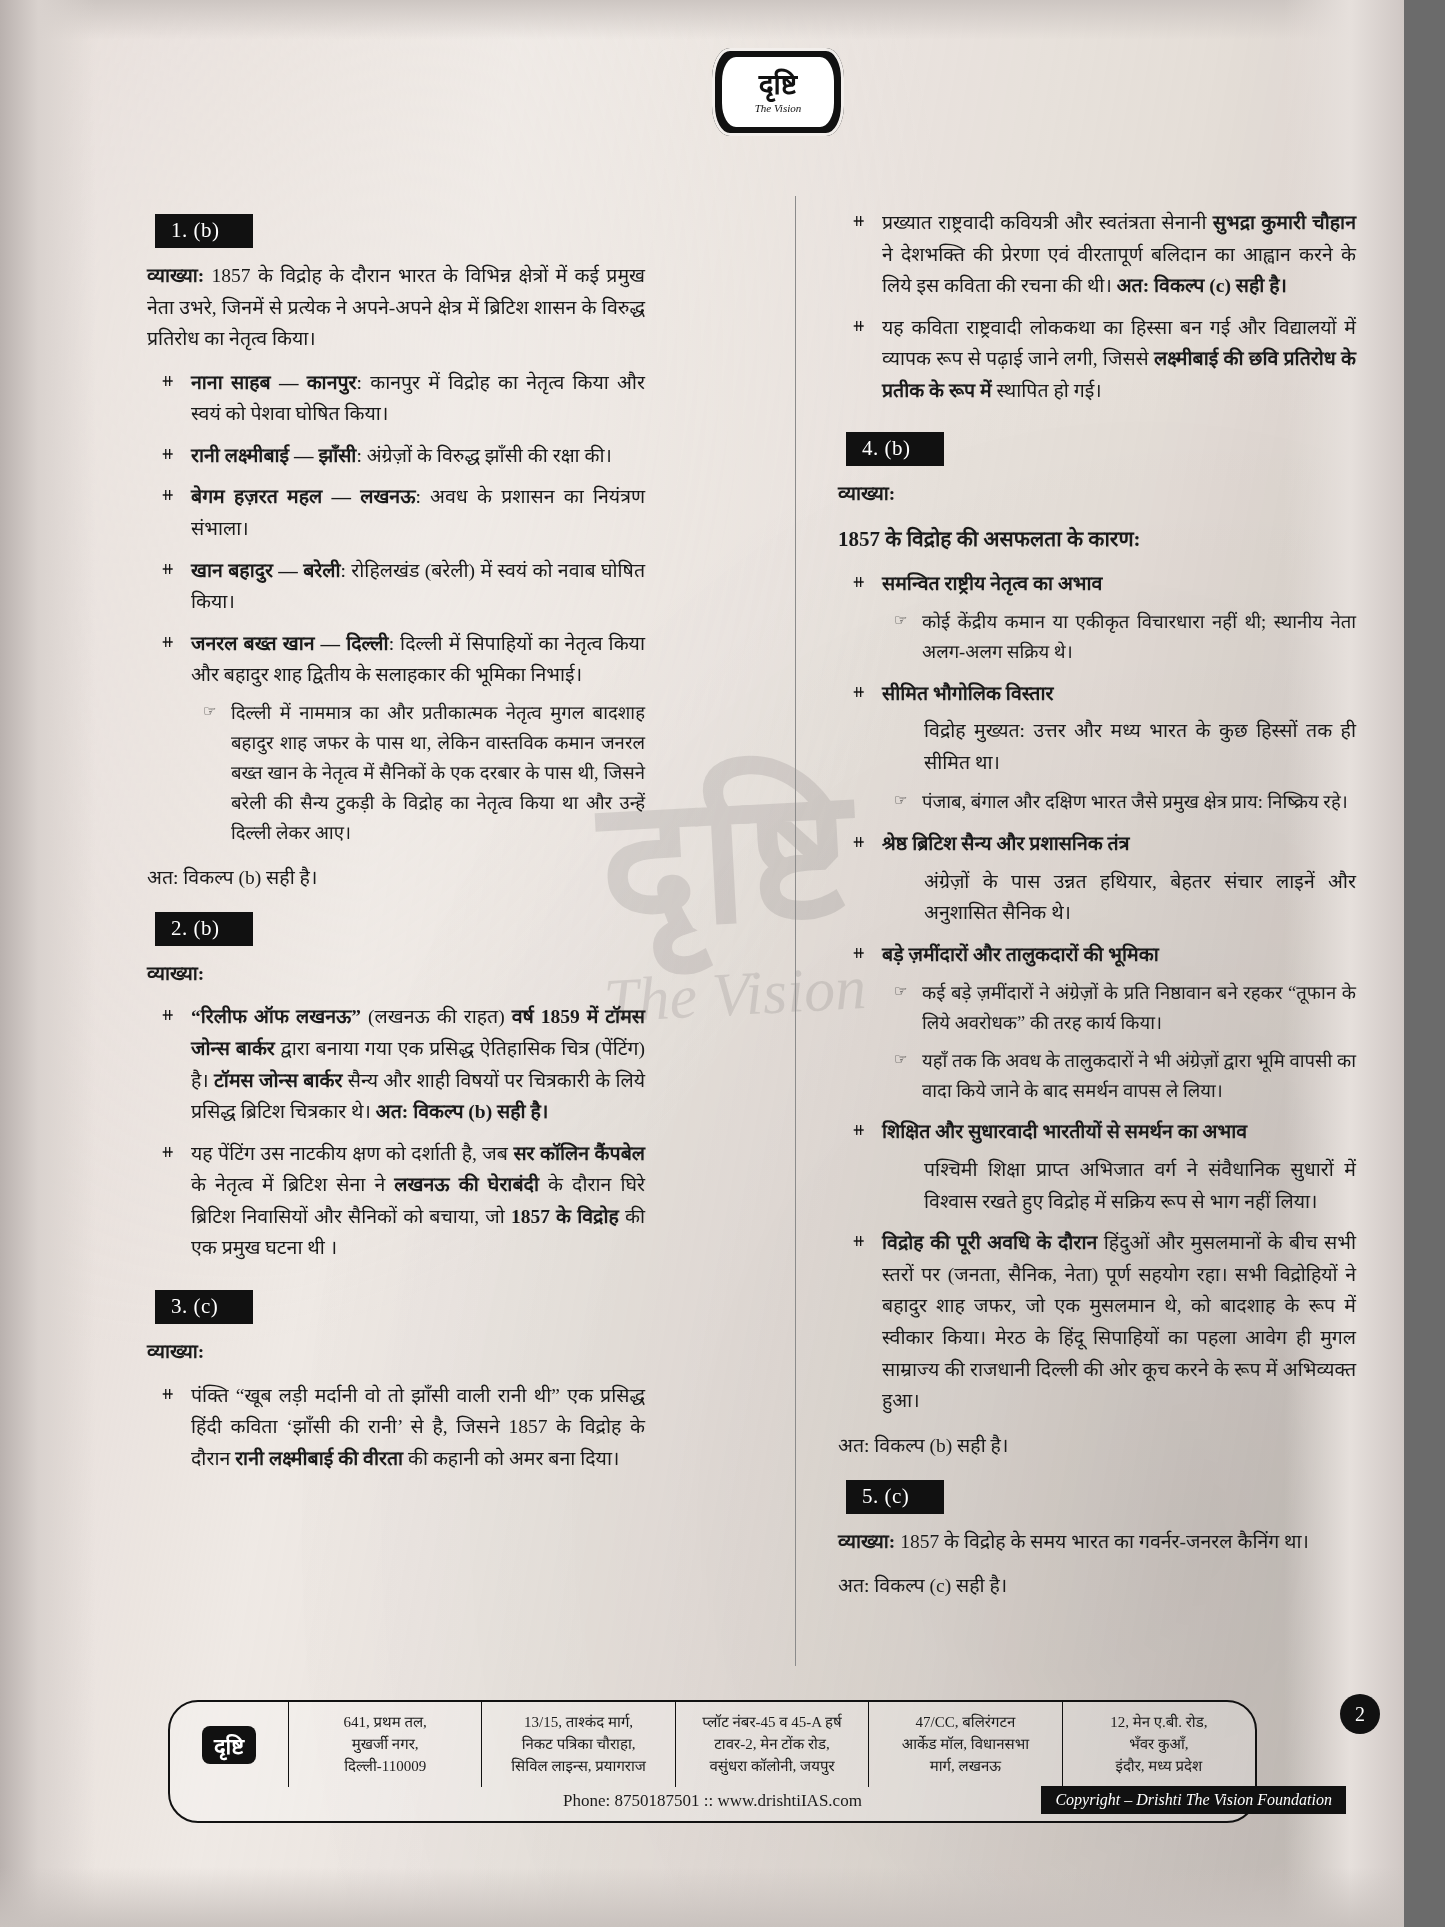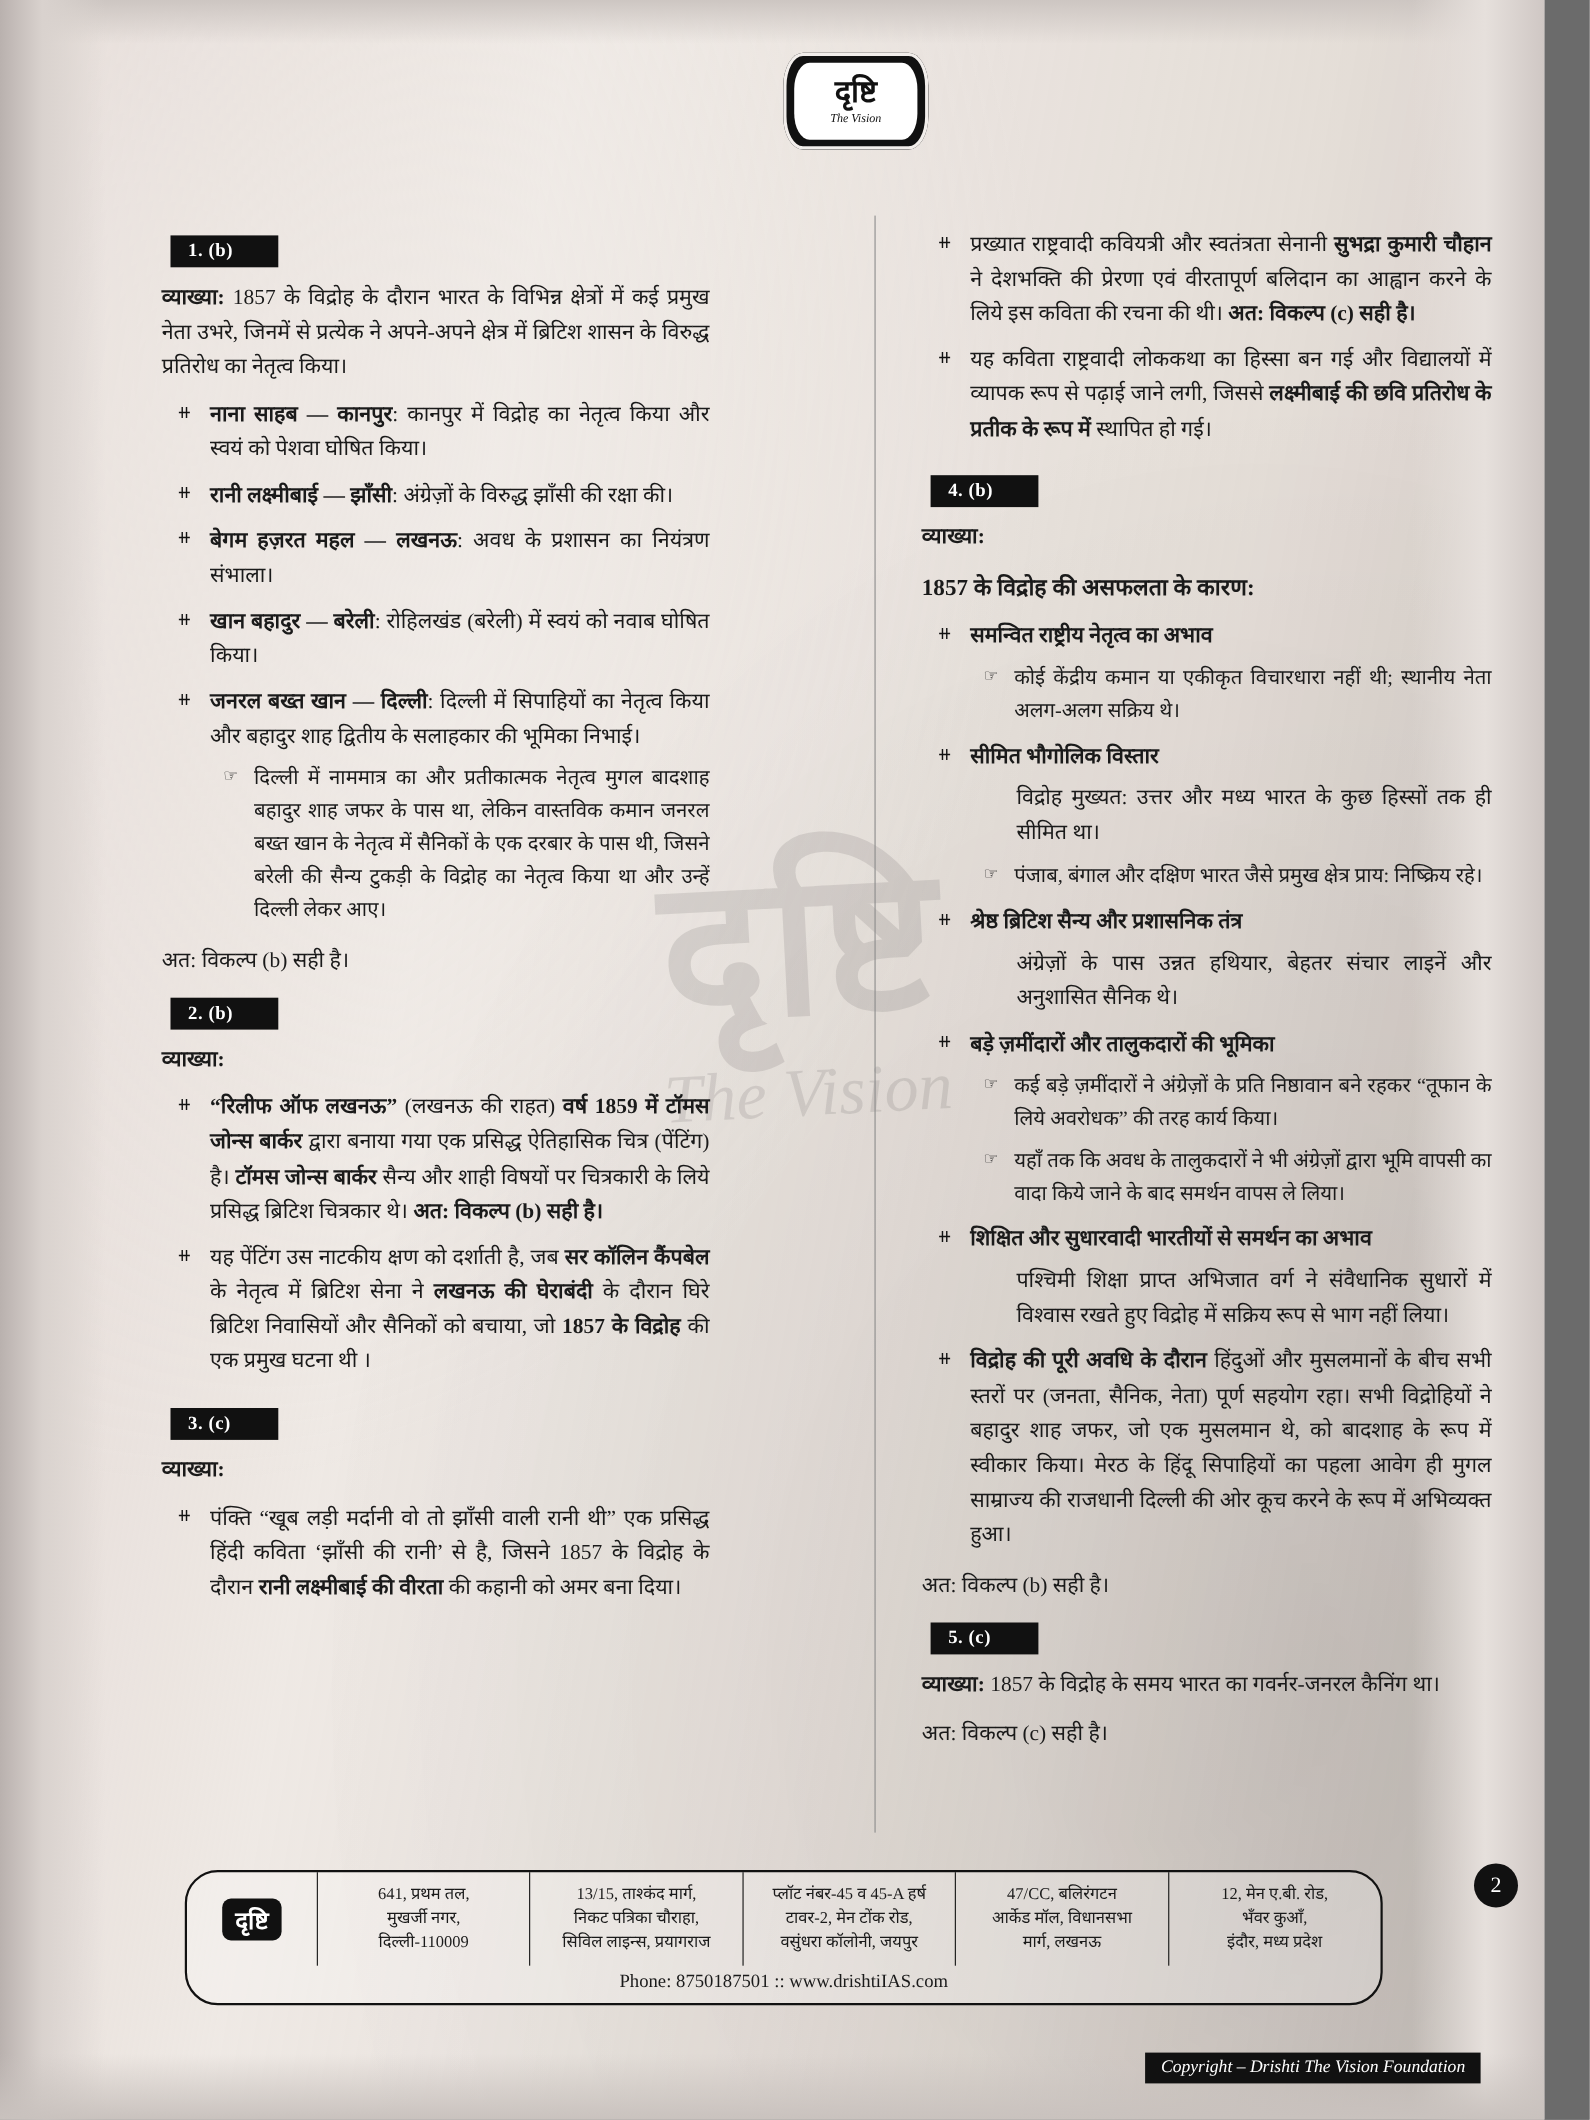--- a/index.html
+++ b/index.html
@@ -147,22 +147,22 @@
     width: 1px;
     height: 1470px;
     background: #8b8b8b;
     z-index: 5;
   }
 
   .qnum {
     display: inline-block;
     background: #111;
     color: #fff;
-    font-weight: bold;
-    font-size: 17px;
+    font-weight: normal;
+    font-size: 21px;
     padding: 4px 16px 5px 16px;
     min-width: 66px;
     margin: 16px 0 12px 10px;
     letter-spacing: 0.5px;
   }
 
   p, li, div.txt {
     font-size: 19.5px;
     line-height: 1.62;
     margin: 0 0 10px 0;
@@ -276,21 +276,21 @@
     color: #fff;
     font-size: 20px;
     display: flex;
     align-items: center;
     justify-content: center;
     z-index: 7;
   }
   .copyright {
     position: absolute;
     right: 58px;
-    top: 1866px;
+    top: 1786px;
     background: #111;
     color: #fff;
     font-size: 16px;
     padding: 5px 14px;
     z-index: 7;
     font-style: italic;
   }
 </style>
 </head>
 <body>

